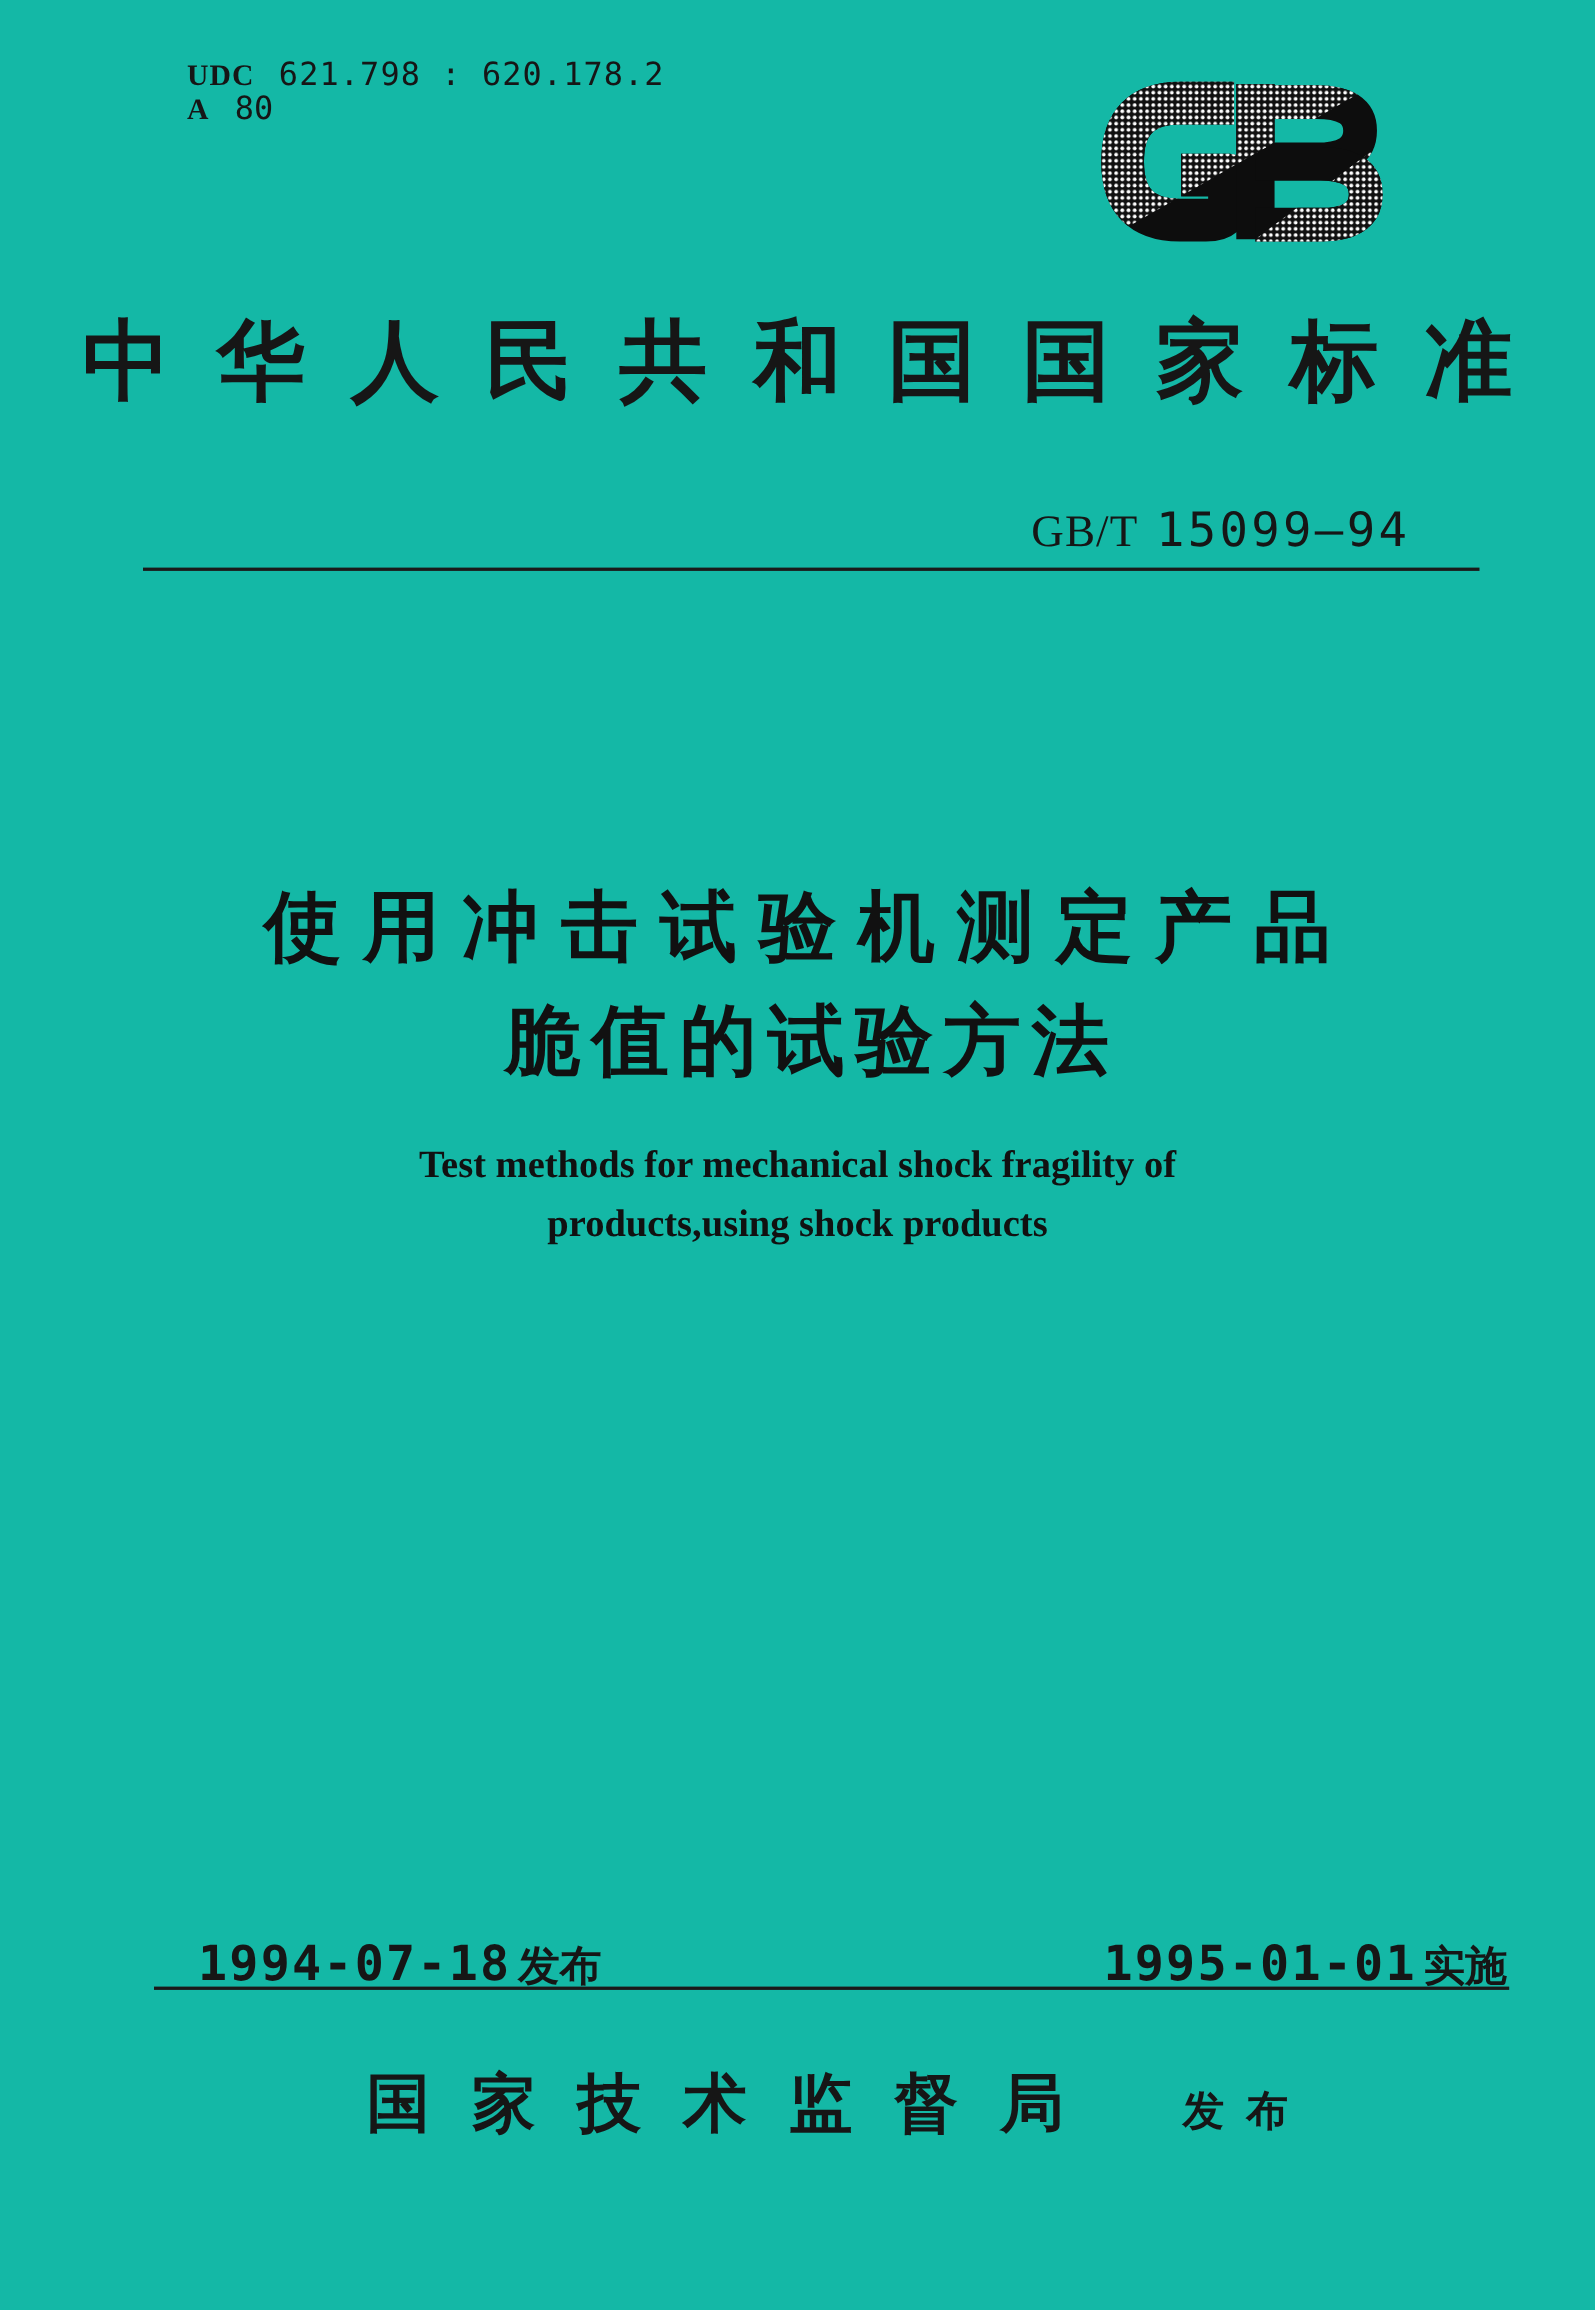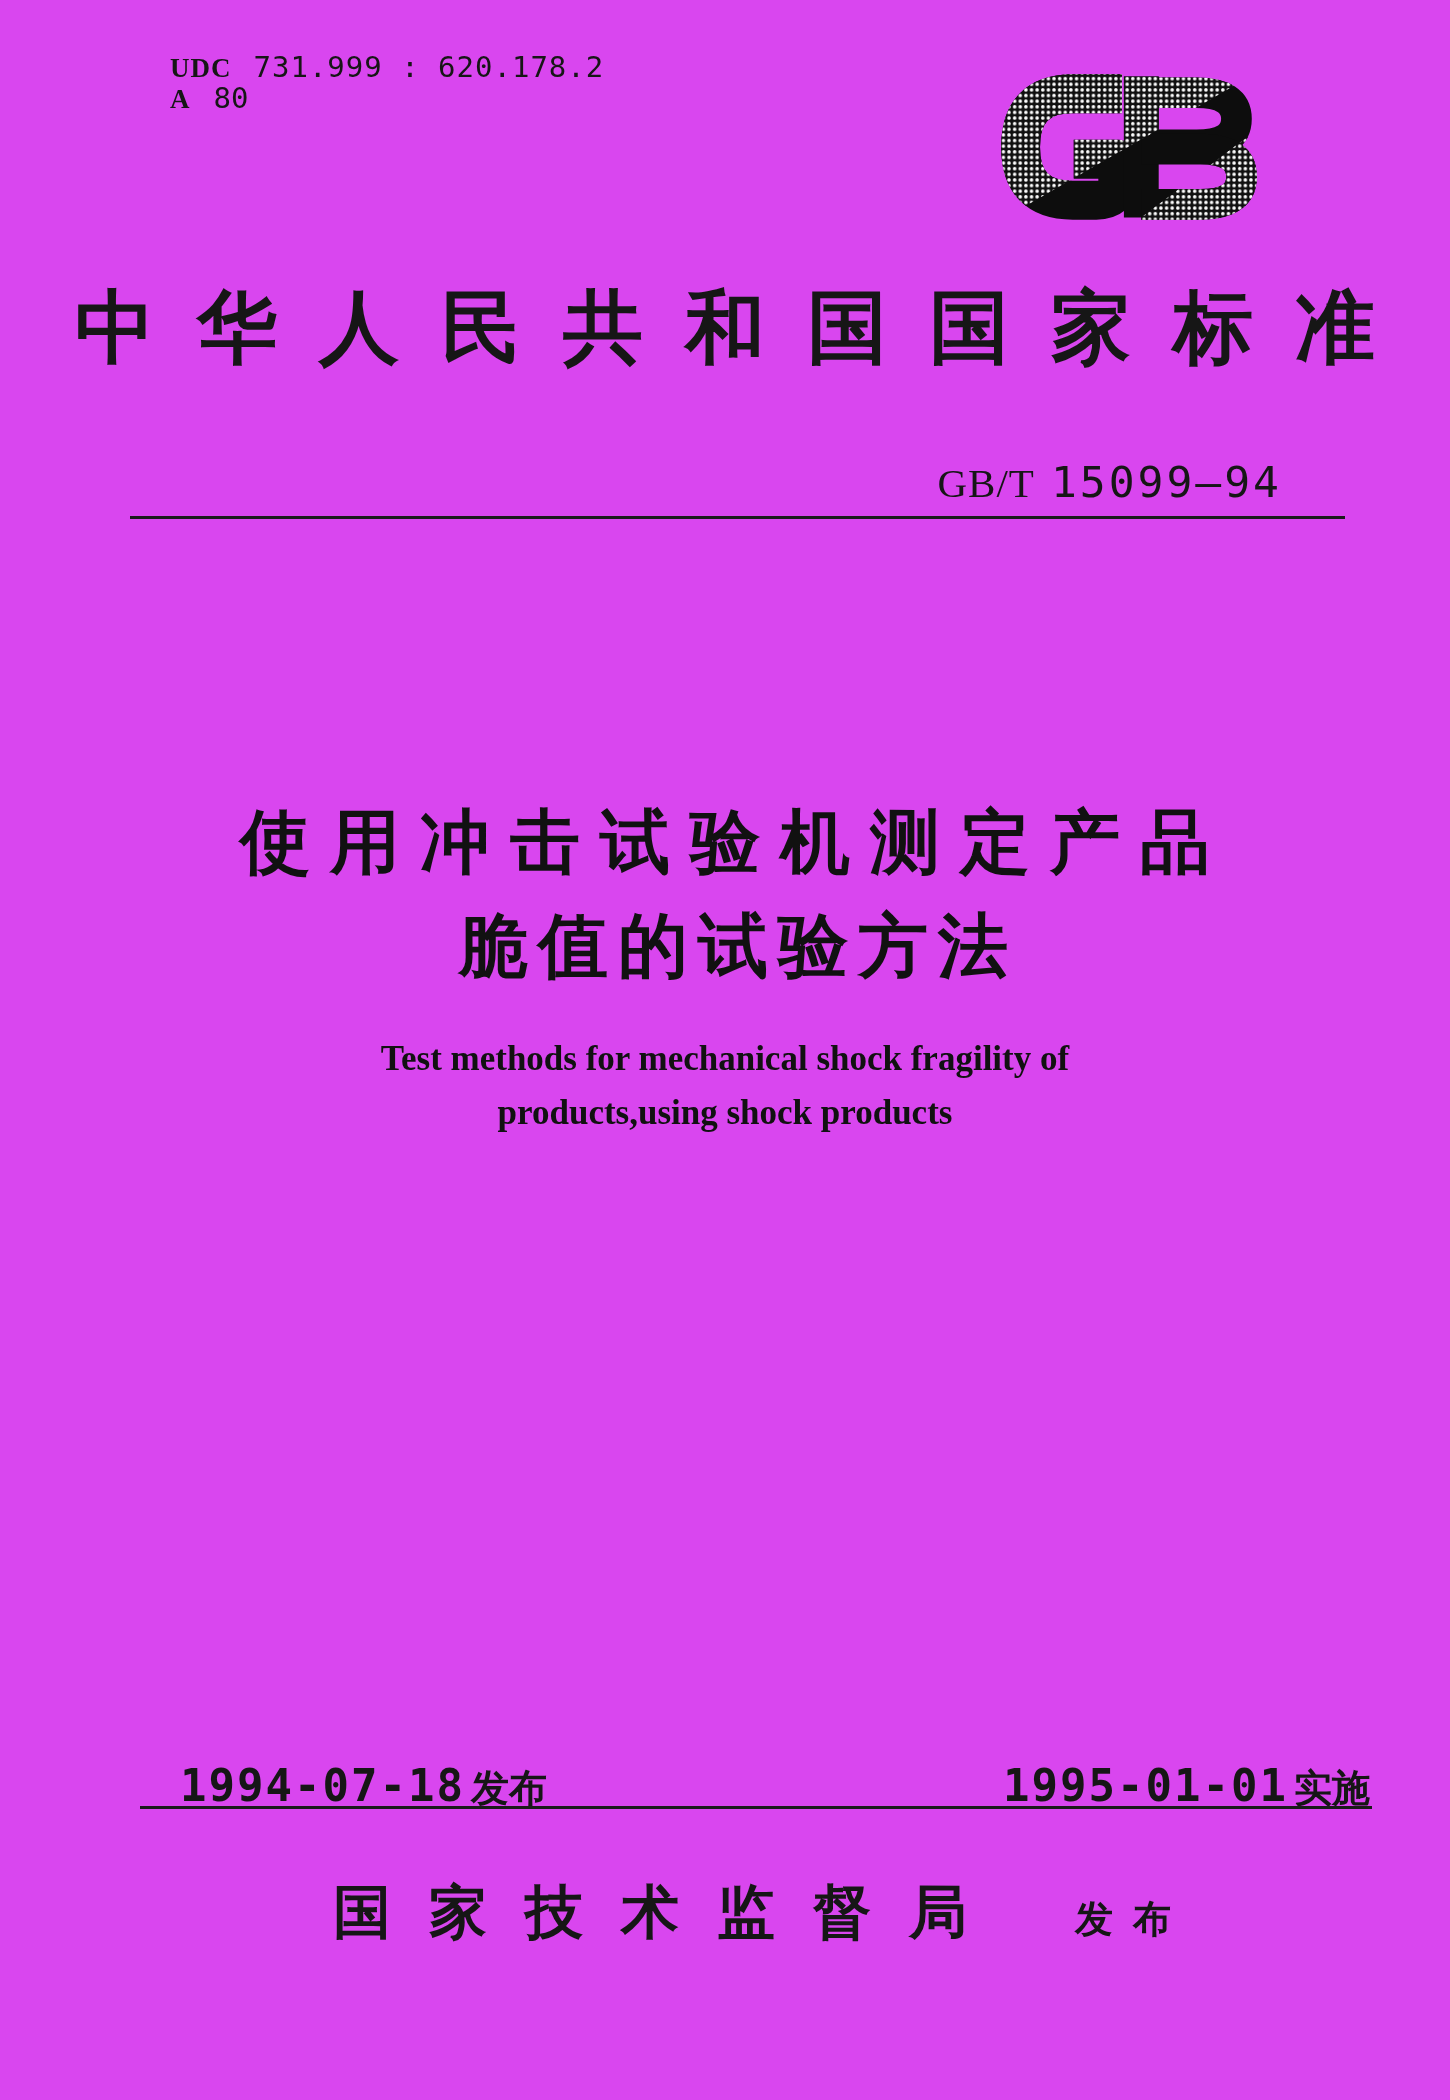--- a/index.html
+++ b/index.html
@@ -1,18 +1,18 @@
 <!DOCTYPE html>
 <html><head>
 <meta charset="utf-8">
 <style>
   html,body { margin:0; padding:0; background:#e8e8e8; }
   .page {
     position:relative; width:1450px; height:2100px;
-    background:#d946ef; color:#161616; overflow:hidden;
+    background:#14b8a6; color:#161616; overflow:hidden;
     font-family:"Liberation Serif", serif;
     box-shadow:0 0 8px rgba(0,0,0,.25);
   }
   .mono { font-family:"DejaVu Sans Mono", monospace; }
 
   
   .udc { position:absolute; left:170px; top:52px; line-height:1.05; white-space:nowrap; }
   .udc-row { display:flex; align-items:baseline; gap:22px; }
   .udc-label { font-weight:bold; font-size:27px; letter-spacing:1px; }
   .udc-num { font-size:29px; letter-spacing:1px; }
@@ -71,21 +71,21 @@
   .publish { font-weight:bold; font-size:38px; letter-spacing:20px; }
 </style>
 </head>
 <body>
 
 <div class="page">
 
   <div class="udc">
     <div class="udc-row">
       <span class="udc-label">UDC</span>
-      <span class="udc-num mono">731.999 : 620.178.2</span>
+      <span class="udc-num mono">621.798 : 620.178.2</span>
     </div>
     <div class="udc-row2">
       <span class="class-label">A</span>
       <span class="class-num mono">80</span>
     </div>
   </div>
 
   <svg class="gb-logo" viewBox="0 0 260 150" aria-hidden="true">
     <defs>
       <pattern id="ht" width="5.5" height="5.5" patternUnits="userSpaceOnUse">

